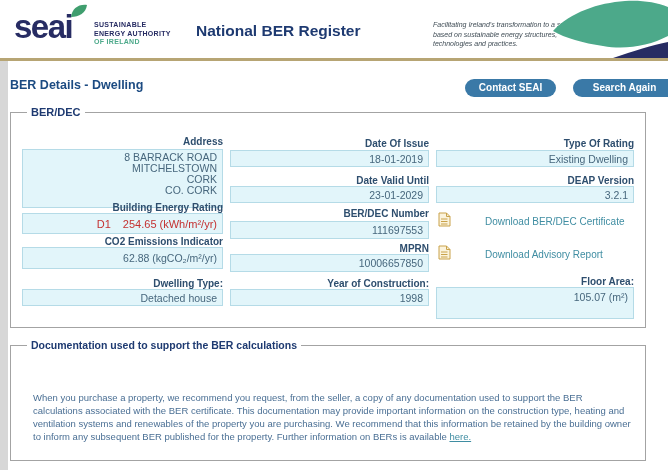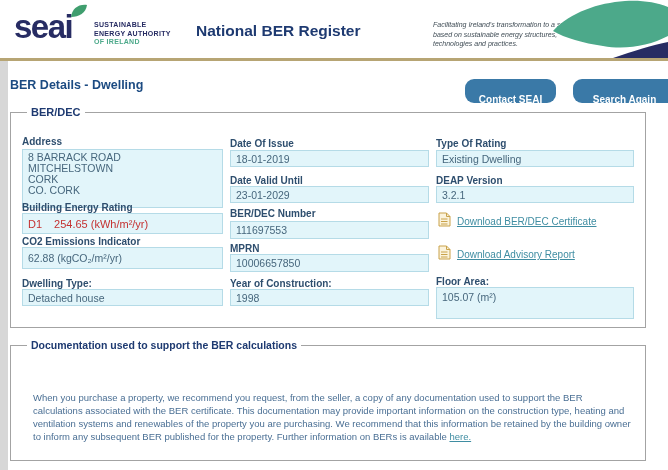--- a/index.html
+++ b/index.html
@@ -28,49 +28,49 @@
     line-height:9.5px; color:#3f4c55; }
   #wave-green { right:0; top:0; }
   #wave-navy { right:0; top:42px; }
   #gold-rule { left:0; top:58px; width:668px; height:3px; background:var(--tan,#b7a574); }
 
   
   #page-heading { left:10px; top:78px; font-size:12.5px; font-weight:bold; color:var(--heading-blue,#1c4b82); }
   .btn {
     position:absolute; top:79px; height:18px; border:none; border-radius:9px;
     background:var(--button-blue,#3a79a7); color:#fff; font-size:10px; font-weight:bold;
-    font-family:"Liberation Sans", sans-serif; cursor:pointer; line-height:18px; padding:12px;
+    font-family:"Liberation Sans", sans-serif; cursor:pointer; line-height:18px; padding:0;
   }
   #contact-btn { left:465px; width:91px; }
   #search-btn  { left:573px; width:103px; }
 
   
   .fs { position:absolute; border:1px solid #a3a3a3; background:#fff; }
-  #fs-berdec { left:10px; top:112px; width:636px; height:216px; }
+  #fs-berdec { left:10px; top:112px; width:636px; height:216px;text-align:right; }
   #fs-doc    { left:10px; top:345px; width:636px; height:116px; }
   .legend { position:absolute; top:-7px; left:16px; background:#fff; padding:0 4px;
     font-size:11px; font-weight:bold; color:var(--title-blue,#17365d); }
 
   
   .lbl { position:absolute; font-size:10px; font-weight:bold; color:var(--label-blue,#2e4e6e); white-space:nowrap; }
   .fbox {
     position:absolute; background:var(--field-bg,#e2f5fa); border:1px solid var(--field-border,#b5dbe7);
     font-size:10.5px; color:var(--value-blue,#47677d); padding:2px 5px; line-height:13px;
     white-space:nowrap; overflow:hidden;
   }
   .fbox.multiline { line-height:11px; }
   .rating { color:var(--rating-red,#c43131); font-size:11px; }
   .rating .grade { margin-right:12px; }
 
   
   .c1 { left:11px;  width:201px; }
   .c2 { left:219px; width:199px; }
   .c3 { left:425px; width:198px; }
 
-  .dl-link { position:absolute; font-size:10px; color:var(--link-teal,#3f8da2); text-decoration:underline; cursor:pointer; white-space:nowrap; }
+  .dl-link { position:absolute; font-size:10px; color:var(--link-teal,#3f8da2); cursor:pointer; white-space:nowrap;margin-left:28px; }
   .doc-ico { position:absolute; left:427px; width:13px; height:15px; }
 
   
   #doc-text { position:absolute; left:22px; top:45px; width:598px; font-size:9.5px;
     line-height:13px; color:var(--text-blue,#4a6f94); }
   #doc-text a { color:var(--link-teal,#3f8da2); text-decoration:underline; cursor:pointer; }
 </style>
 </head>
 <body>
 

